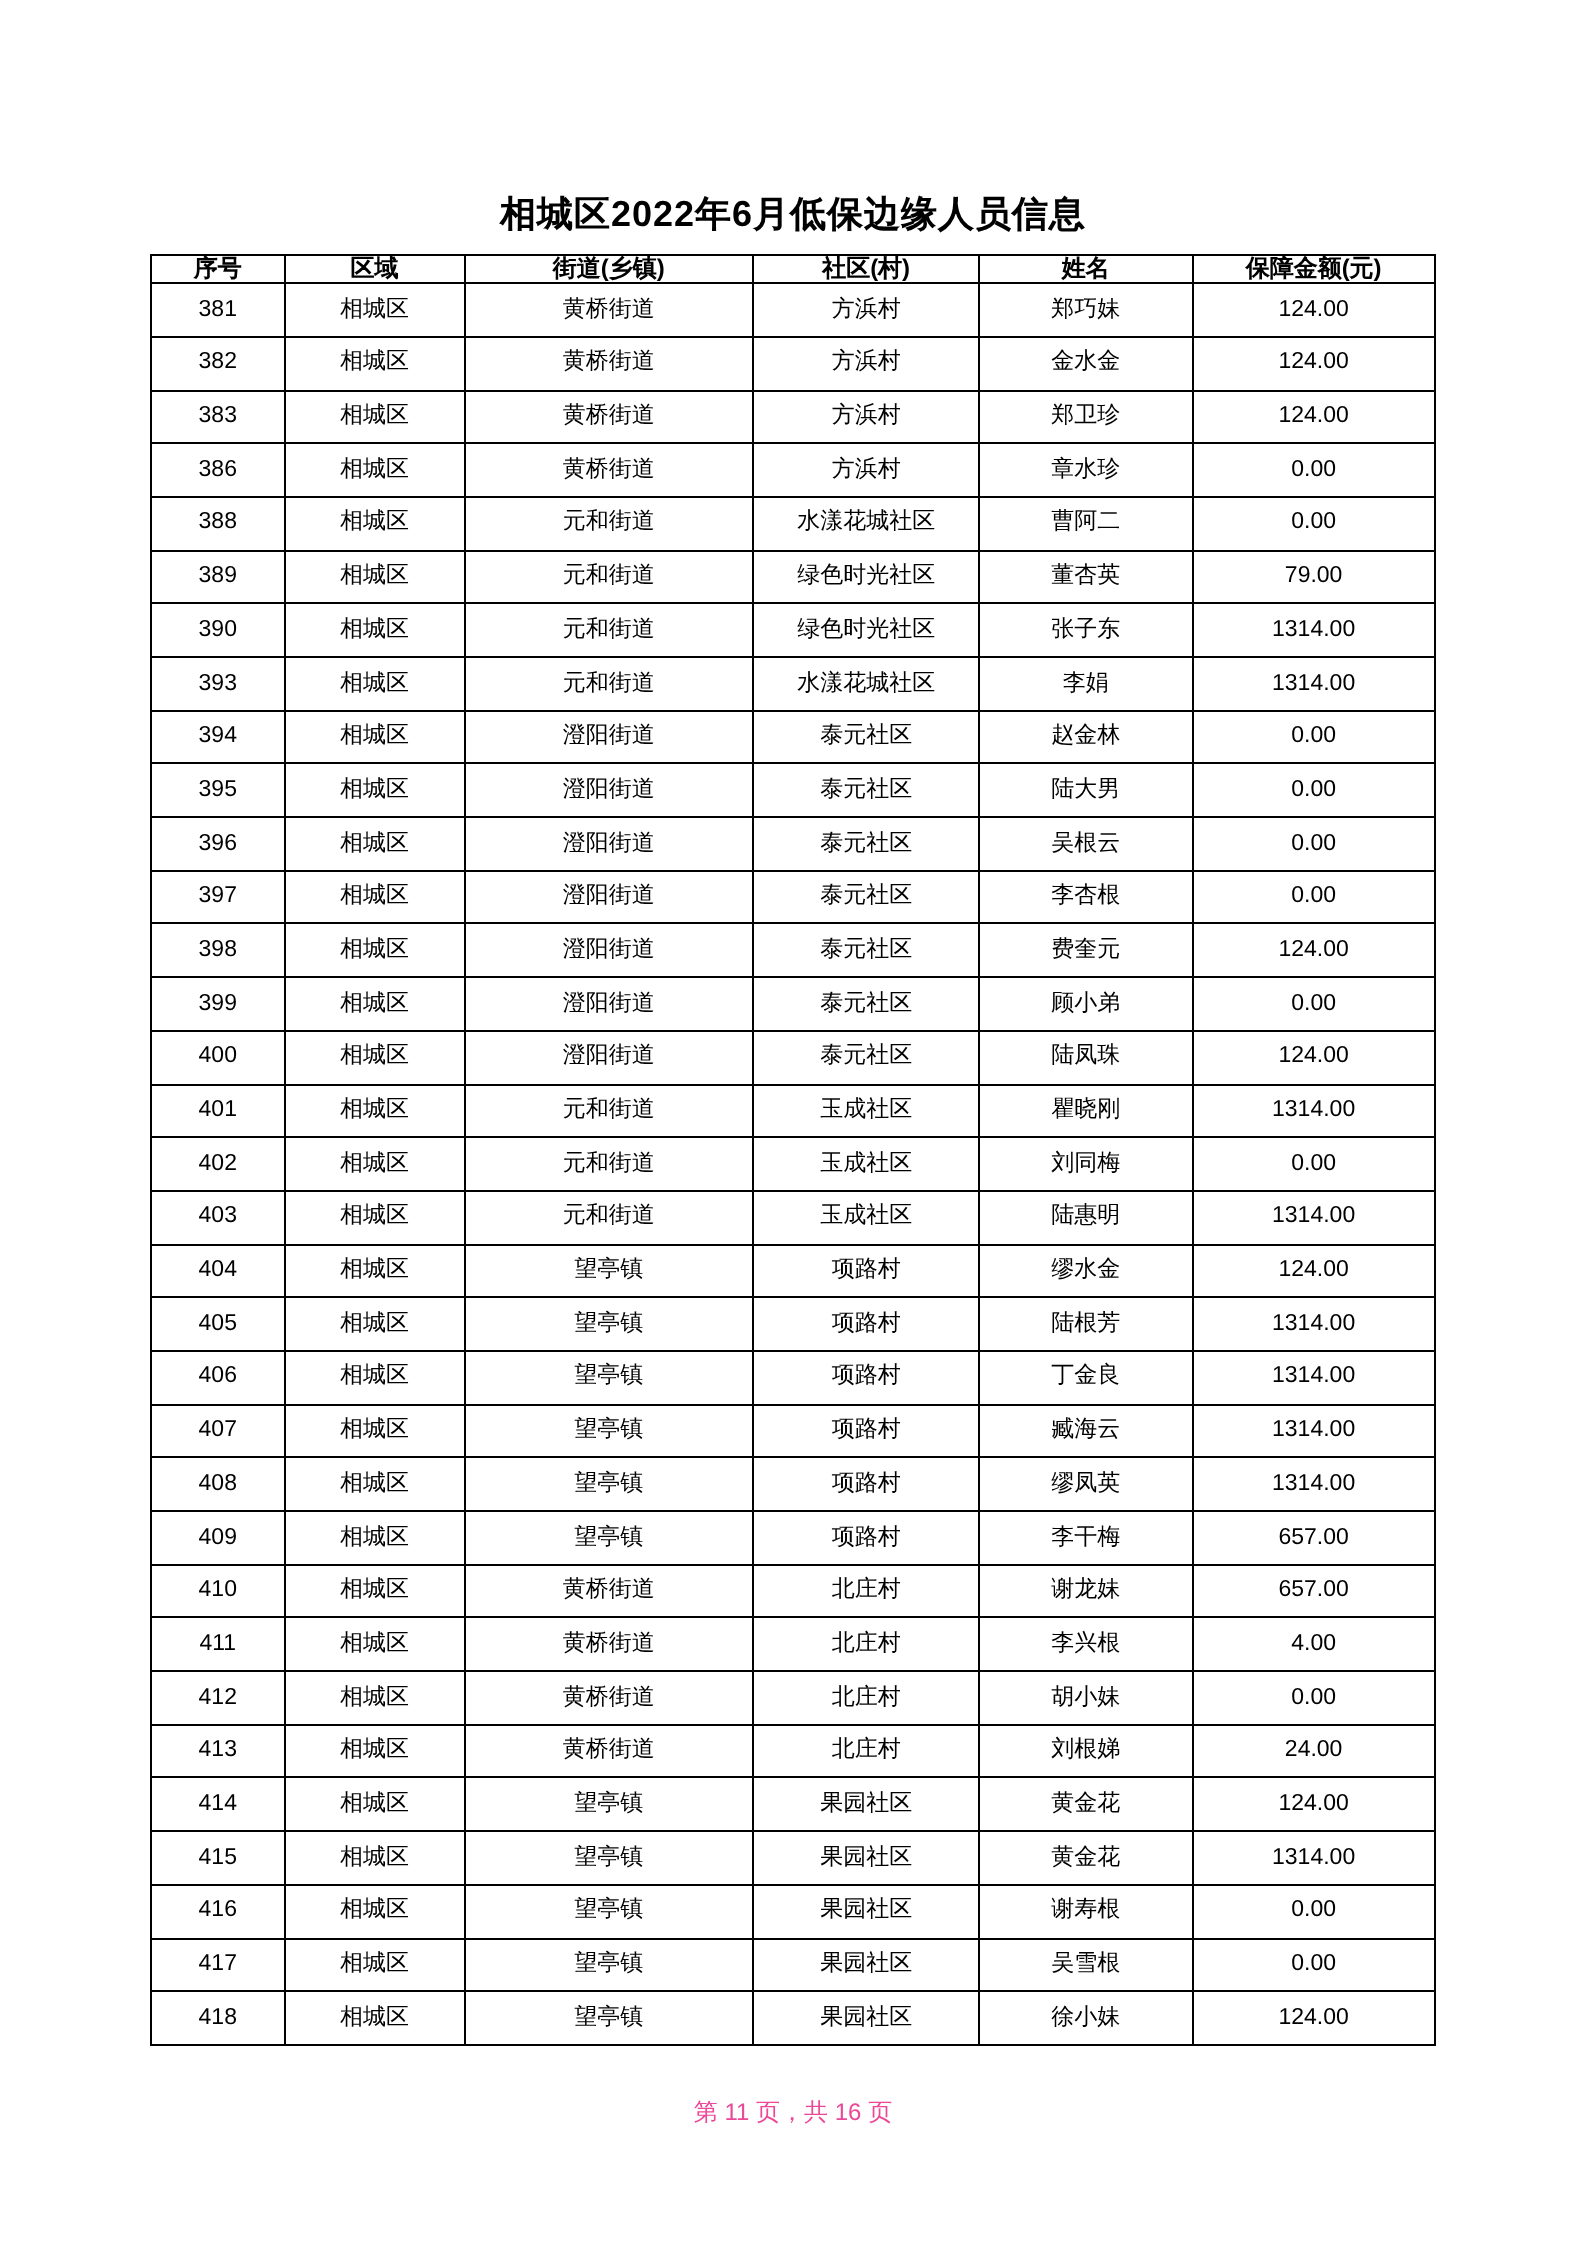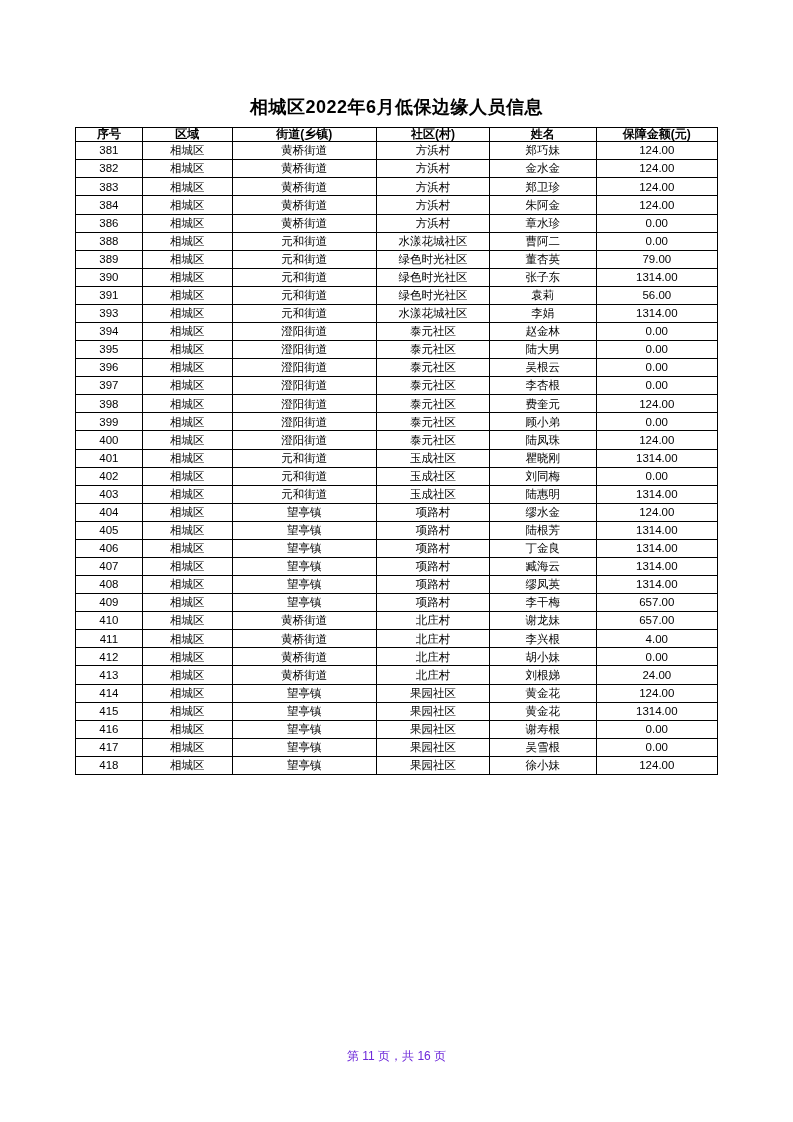--- a/index.html
+++ b/index.html
@@ -24,21 +24,21 @@
     text-align: center;
     font-size: 18px;
     font-weight: bold;
     letter-spacing: 0.5px;
   }
   table.data-table {
     position: absolute;
     left: 75px;
     top: 127px;
     width: 643px;
-    height: 648px;
+    height: 896px;
     border-collapse: collapse;
     table-layout: fixed;
   }
   .data-table th,
   .data-table td {
     border: 1.6px solid #000000;
     text-align: center;
     vertical-align: middle;
     padding: 0 2px;
     font-size: 11.5px;
@@ -50,21 +50,21 @@
     font-weight: bold;
     font-size: 12px;
   }
   .page-footer {
     position: absolute;
     top: 1048px;
     left: 0;
     width: 100%;
     text-align: center;
     font-size: 12px;
-    color: #6d28d9;
+    color: #ec4899;
   }
 </style>
 </head>
 <body>
 
 <div class="page">
 
   <div class="doc-title">相城区2022年6月低保边缘人员信息</div>
 
   <table class="data-table">
@@ -105,28 +105,20 @@
         </tr>
         <tr>
           <td>383</td>
           <td>相城区</td>
           <td>黄桥街道</td>
           <td>方浜村</td>
           <td>郑卫珍</td>
           <td>124.00</td>
         </tr>
         <tr>
-          <td>384</td>
-          <td>相城区</td>
-          <td>黄桥街道</td>
-          <td>方浜村</td>
-          <td>朱阿金</td>
-          <td>124.00</td>
-        </tr>
-        <tr>
           <td>386</td>
           <td>相城区</td>
           <td>黄桥街道</td>
           <td>方浜村</td>
           <td>章水珍</td>
           <td>0.00</td>
         </tr>
         <tr>
           <td>388</td>
           <td>相城区</td>
@@ -145,28 +137,20 @@
         </tr>
         <tr>
           <td>390</td>
           <td>相城区</td>
           <td>元和街道</td>
           <td>绿色时光社区</td>
           <td>张子东</td>
           <td>1314.00</td>
         </tr>
         <tr>
-          <td>391</td>
-          <td>相城区</td>
-          <td>元和街道</td>
-          <td>绿色时光社区</td>
-          <td>袁莉</td>
-          <td>56.00</td>
-        </tr>
-        <tr>
           <td>393</td>
           <td>相城区</td>
           <td>元和街道</td>
           <td>水漾花城社区</td>
           <td>李娟</td>
           <td>1314.00</td>
         </tr>
         <tr>
           <td>394</td>
           <td>相城区</td>

